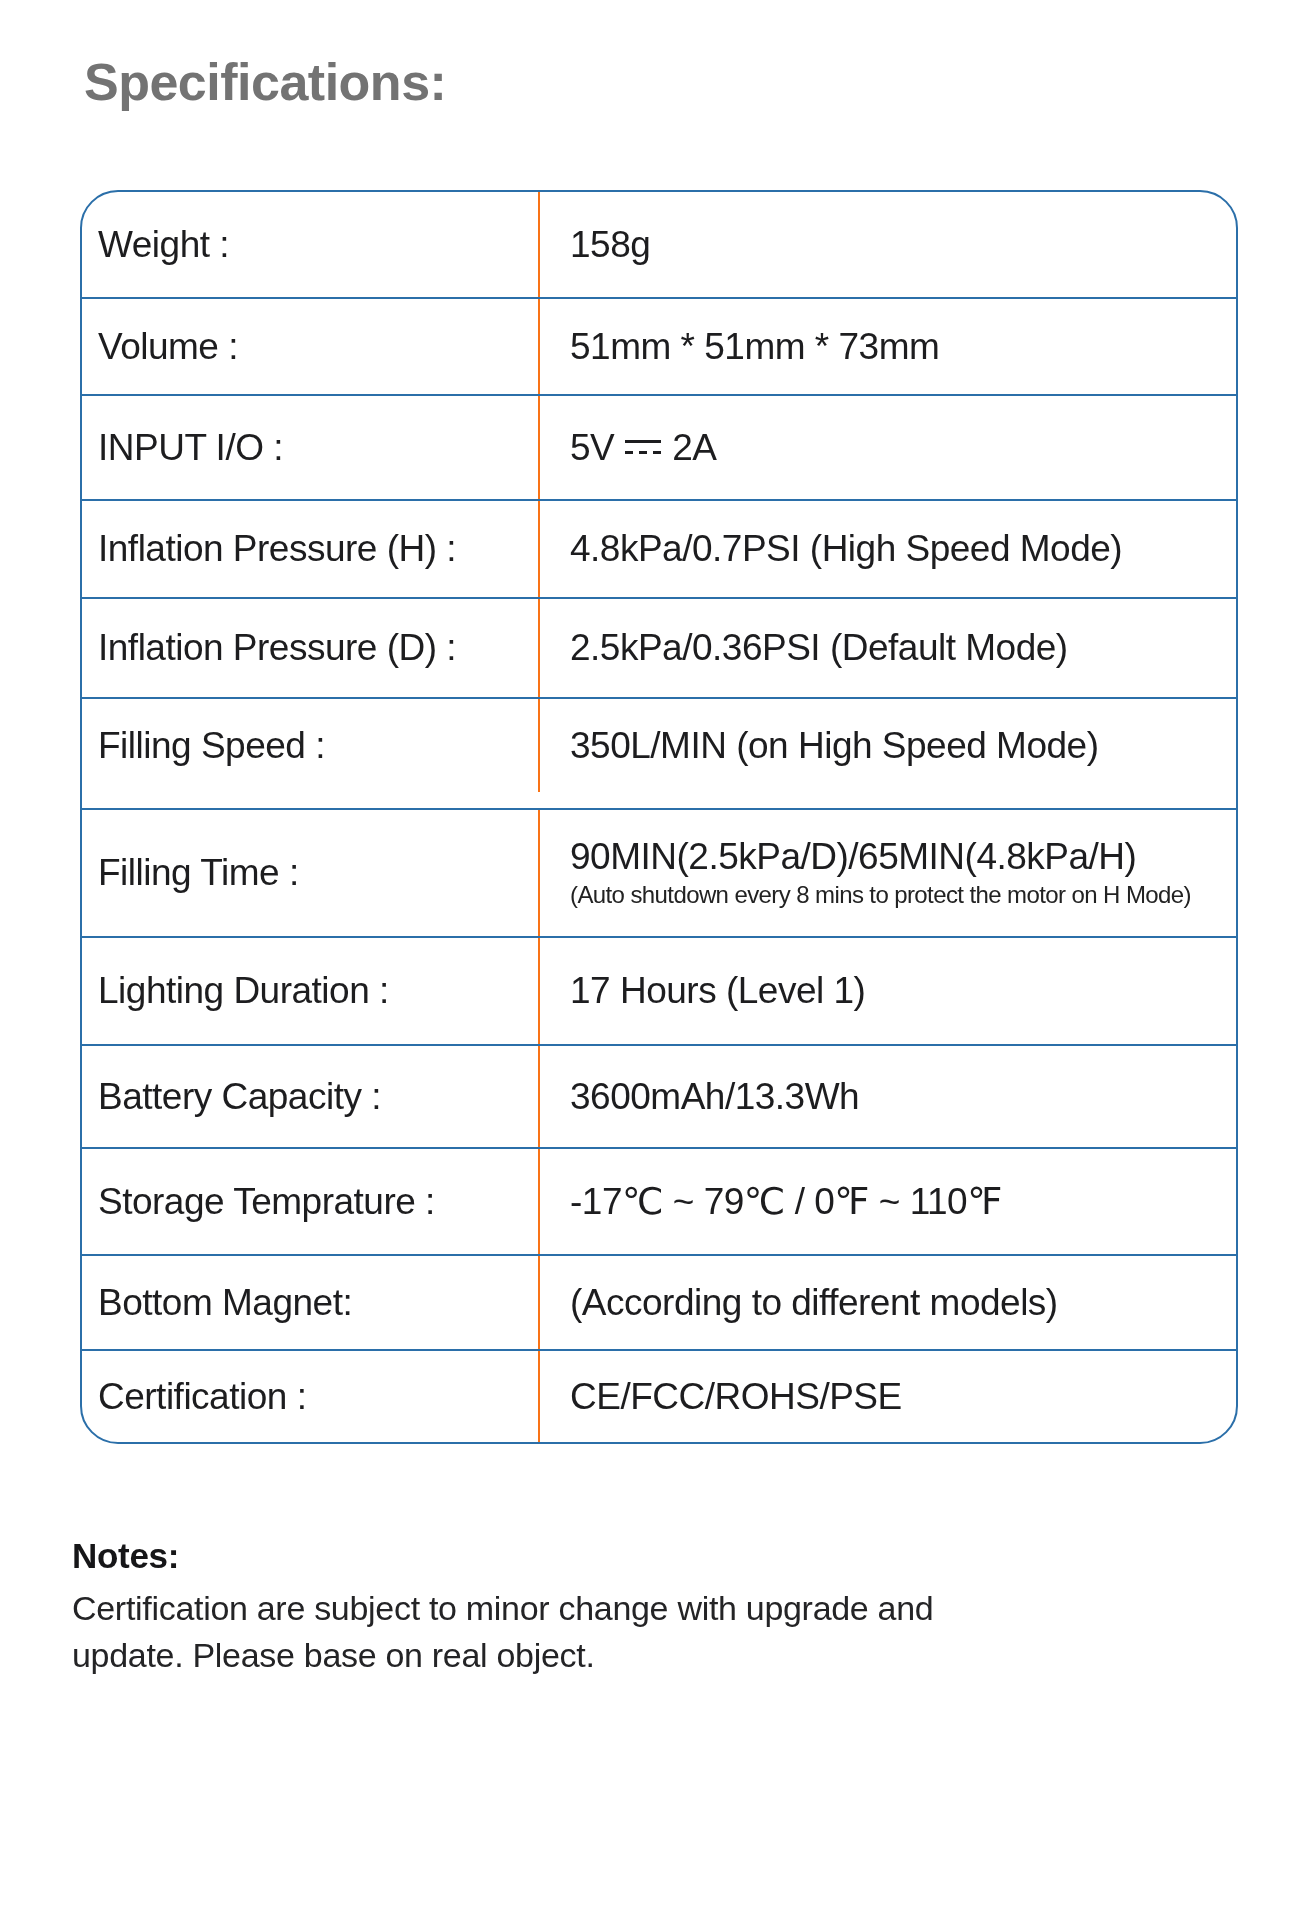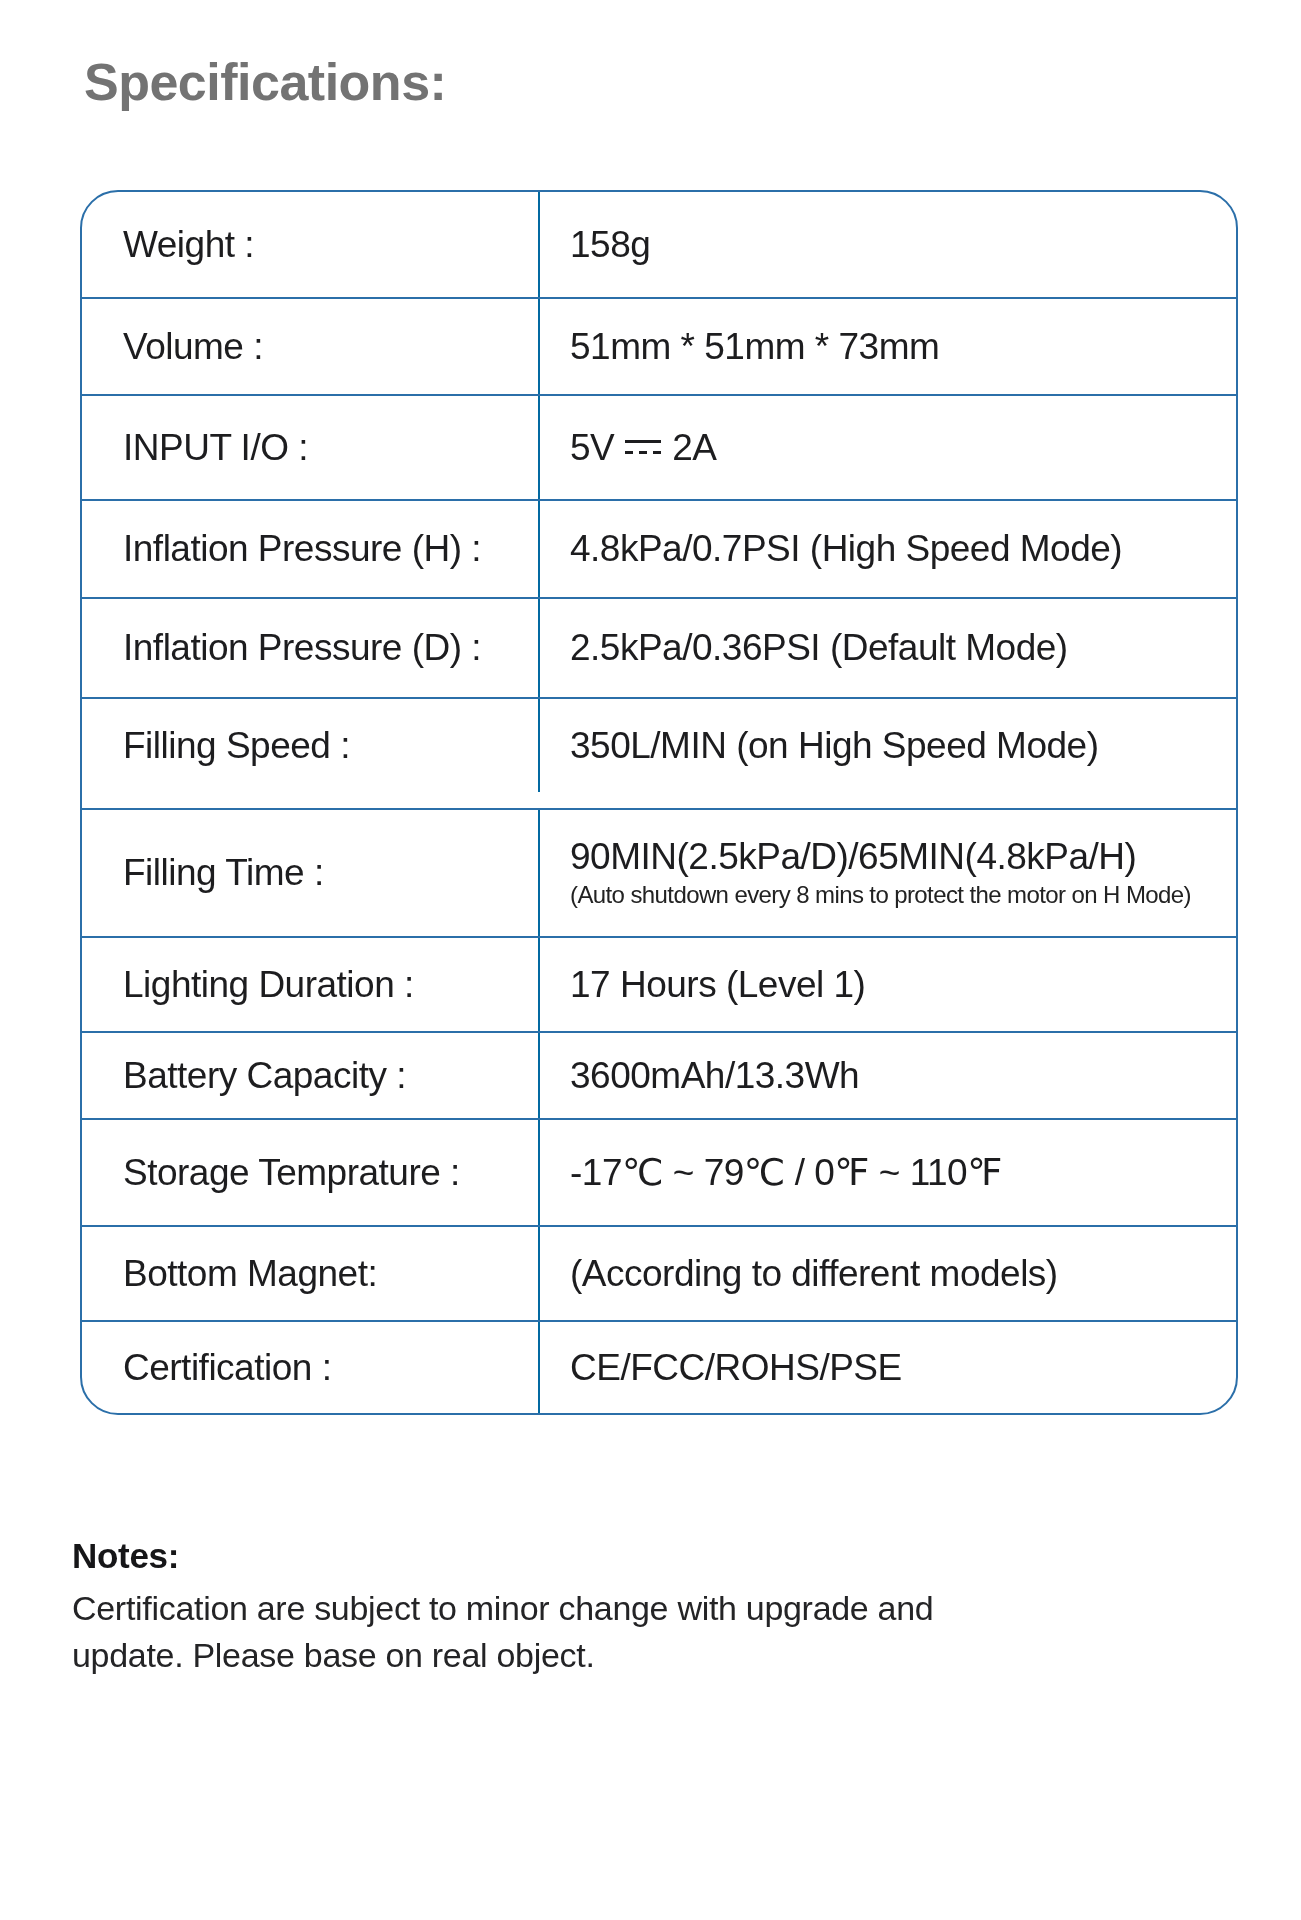--- a/index.html
+++ b/index.html
@@ -38,38 +38,38 @@
   }
   .row { display: flex; width: 100%; }
   .row + .row { border-top: 2px solid #2b6fa9; }
   .row:nth-child(1)  { height: 105px; }
   .row:nth-child(2)  { height: 97px; }
   .row:nth-child(3)  { height: 105px; }
   .row:nth-child(4)  { height: 98px; }
   .row:nth-child(5)  { height: 100px; }
   .row:nth-child(6)  { height: 95px; }
   .row:nth-child(7)  { height: 128px; margin-top: 16px; }
-  .row:nth-child(8)  { height: 95px; }
-  .row:nth-child(9)  { height: 87px; }
+  .row:nth-child(8)  { height: 108px; }
+  .row:nth-child(9)  { height: 103px; }
   .row:nth-child(10) { height: 107px; }
   .row:nth-child(11) { height: 95px; }
   .row:nth-child(12) { height: 93px; }
   .cell {
     display: flex;
     align-items: center;
     font-size: 37px;
     letter-spacing: -0.5px;
     color: #1d1d1f;
     white-space: nowrap;
   }
   .cell.label {
     width: 458px;
     flex: 0 0 458px;
-    border-right: 2px solid #0369a1;
-    padding-left: 41px;
+    border-right: 2px solid #f97316;
+    padding-left: 16px;
     padding-right: 6px;
   }
   .cell.value {
     flex: 1 1 auto;
     padding-left: 30px;
     padding-right: 10px;
   }
   .value-stack {
     flex-direction: column;
     align-items: flex-start;

